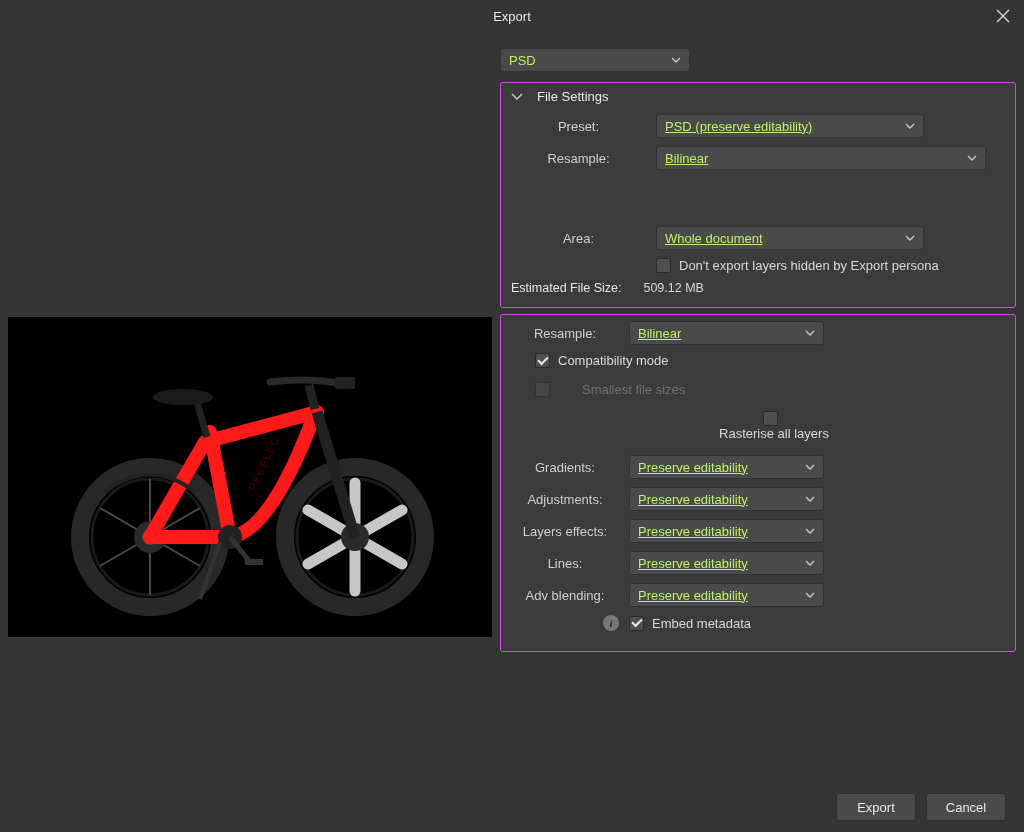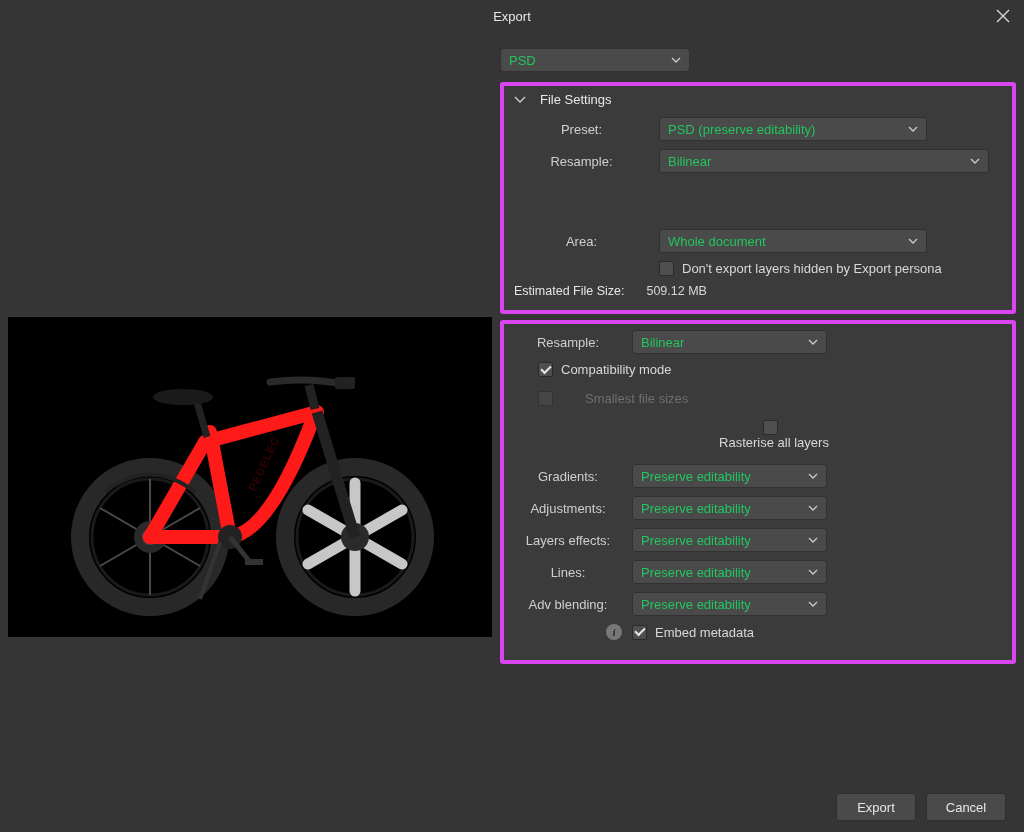--- a/index.html
+++ b/index.html
@@ -77,34 +77,34 @@
   .dropdown {
     background: #4a4a4a;
     border: 1px solid #313131;
     border-radius: 3px;
     height: 24px;
     display: flex;
     align-items: center;
     padding: 0 8px;
     position: relative;
     cursor: pointer;
-    color: #22c55e;
+    color: #bef264;
     font-size: 13px;
   }
   .dropdown .chev {
     position: absolute;
     right: 8px;
     top: 8px;
   }
   .chev svg, .chev-down svg {
     display: block;
   }
   .panel {
     background: #3b3b3b;
-    border: 4px solid #d946ef;
+    border: 1px solid #d946ef;
     border-radius: 3px;
     padding: 6px 10px 12px 10px;
   }
   .panel-header {
     display: flex;
     align-items: center;
     gap: 12px;
     margin-bottom: 10px;
     position: relative;
   }
@@ -135,20 +135,21 @@
     font-size: 13px;
   }
   .form-control {
     flex: 1;
     display: flex;
     align-items: center;
     gap: 8px;
   }
   .form-control .dropdown {
     width: 100%;
+    text-decoration: underline;
   }
   .dd-sm { width: 195px !important; }
   .dd-md { width: 268px !important; }
   .checkbox {
     width: 15px;
     height: 15px;
     background: #4f4f4f;
     border: 1px solid #2a2a2a;
     border-radius: 2px;
     display: inline-flex;

